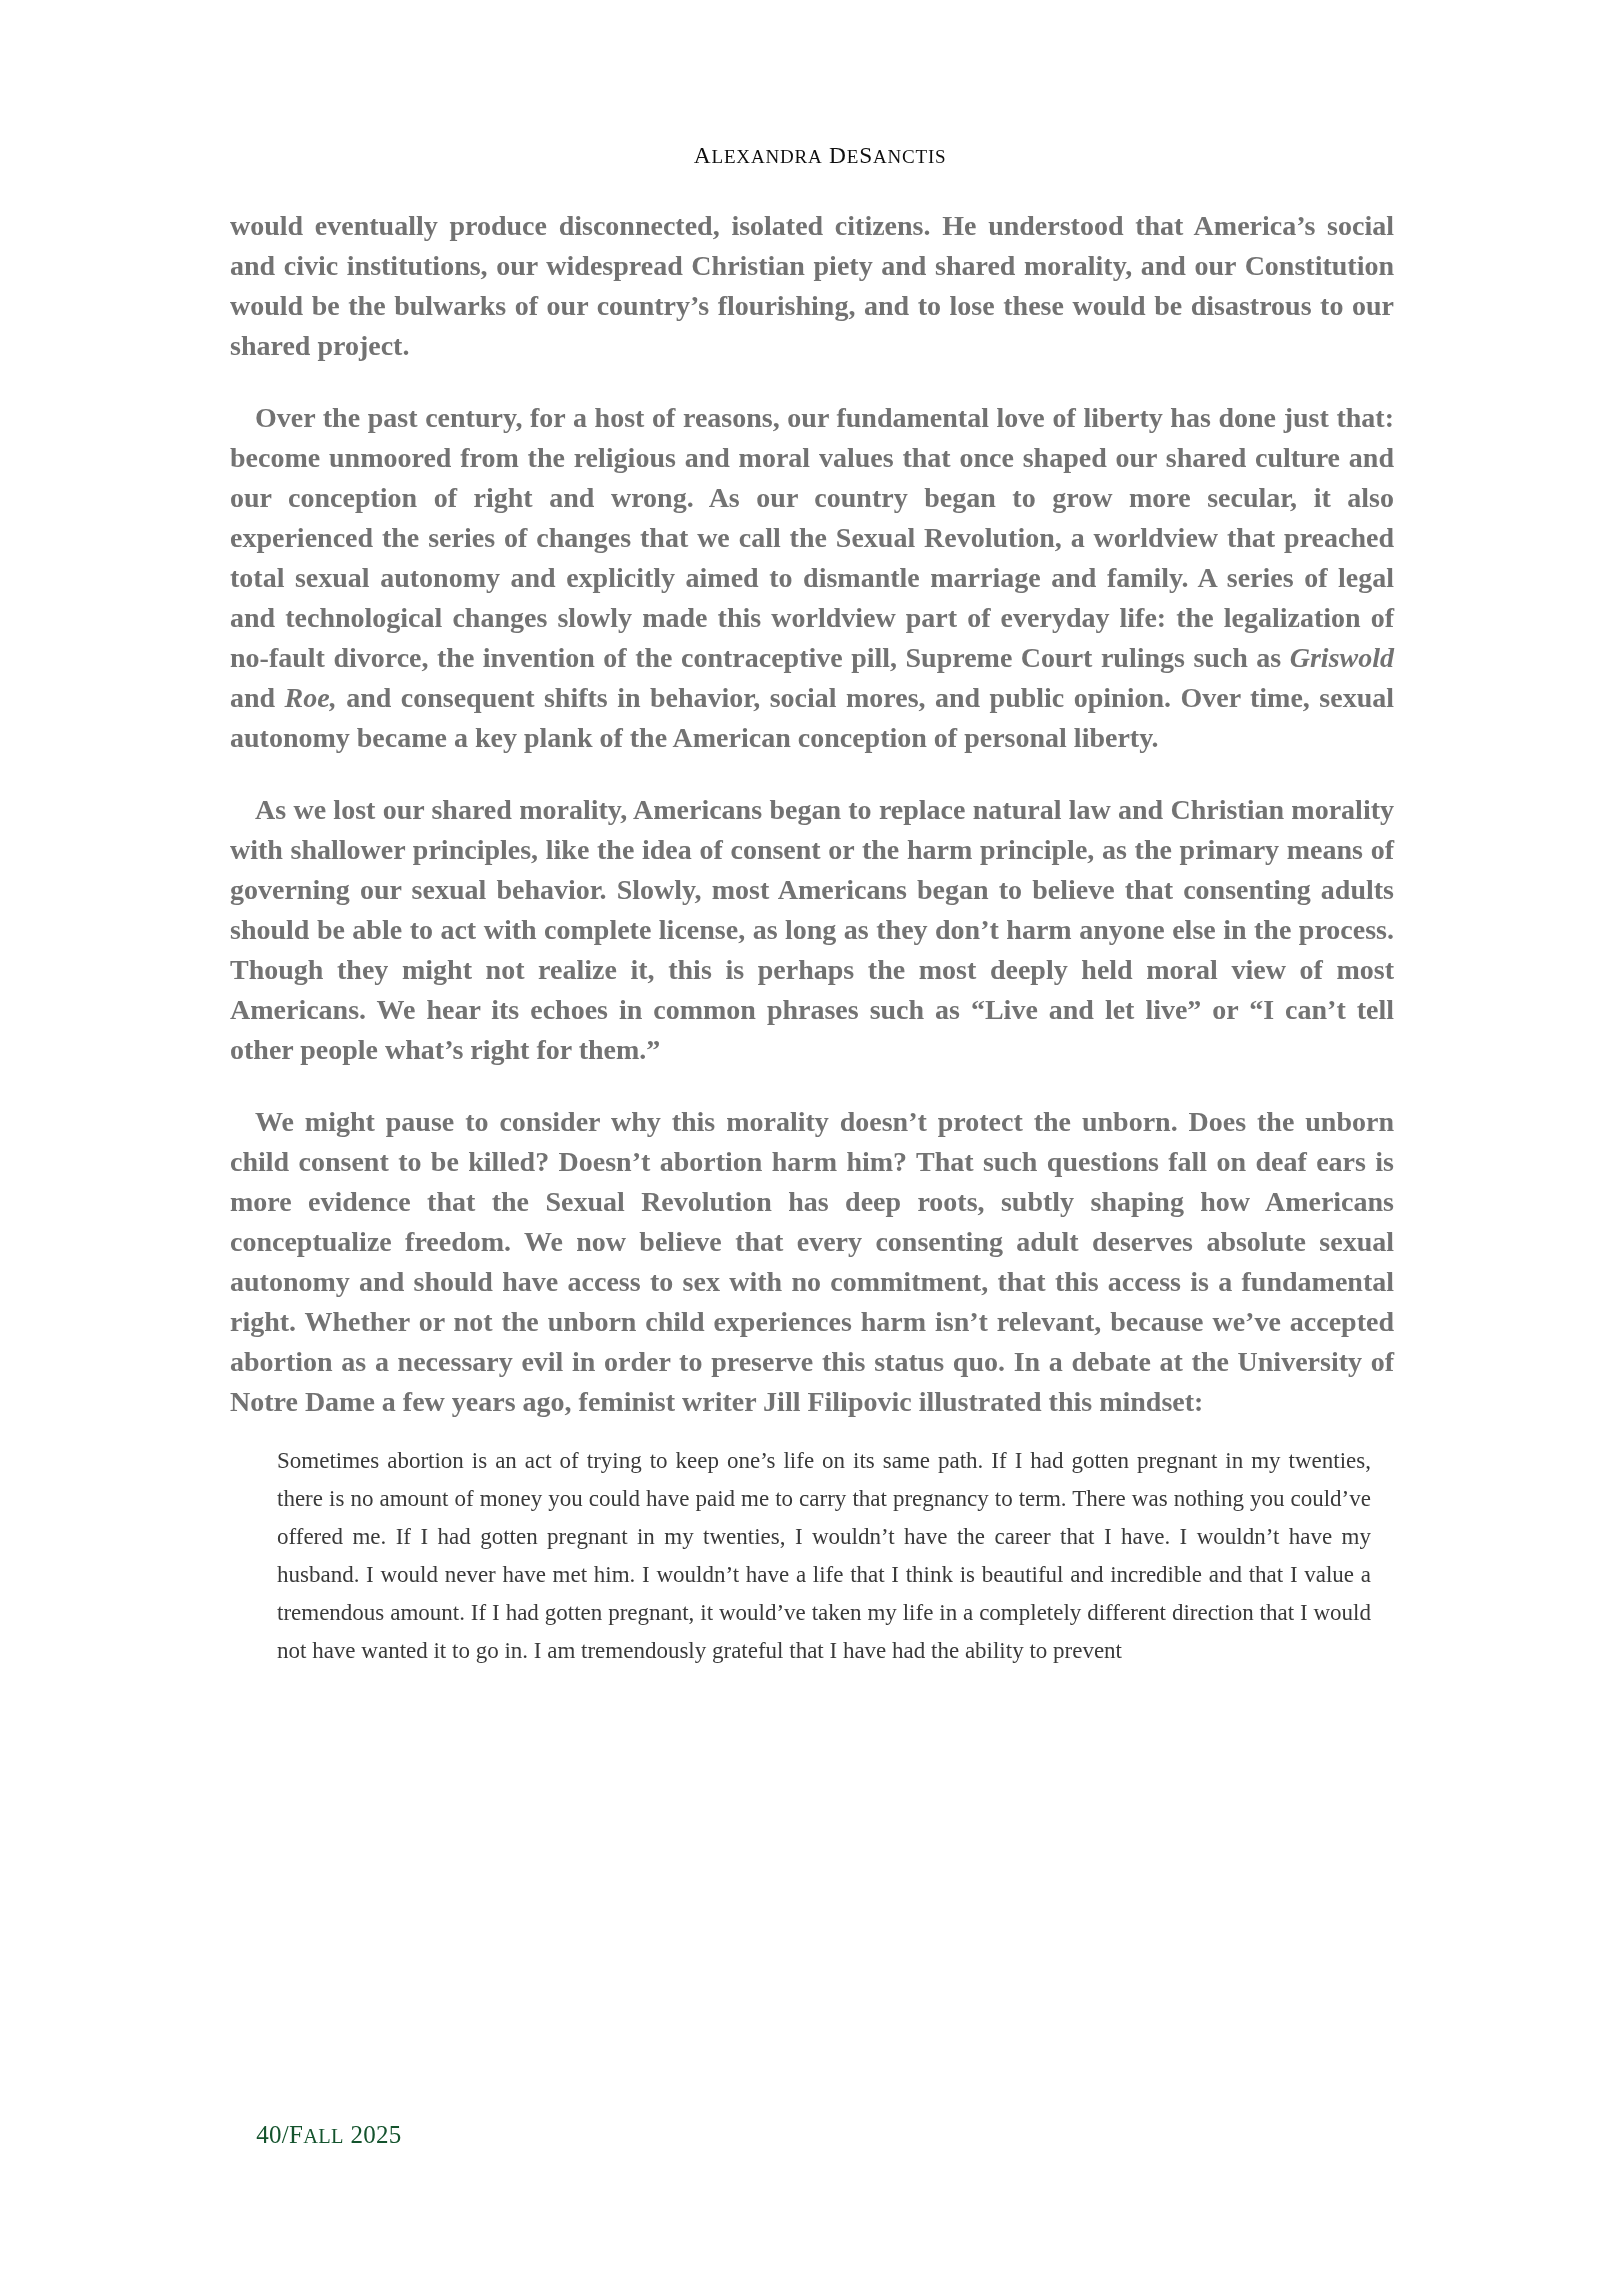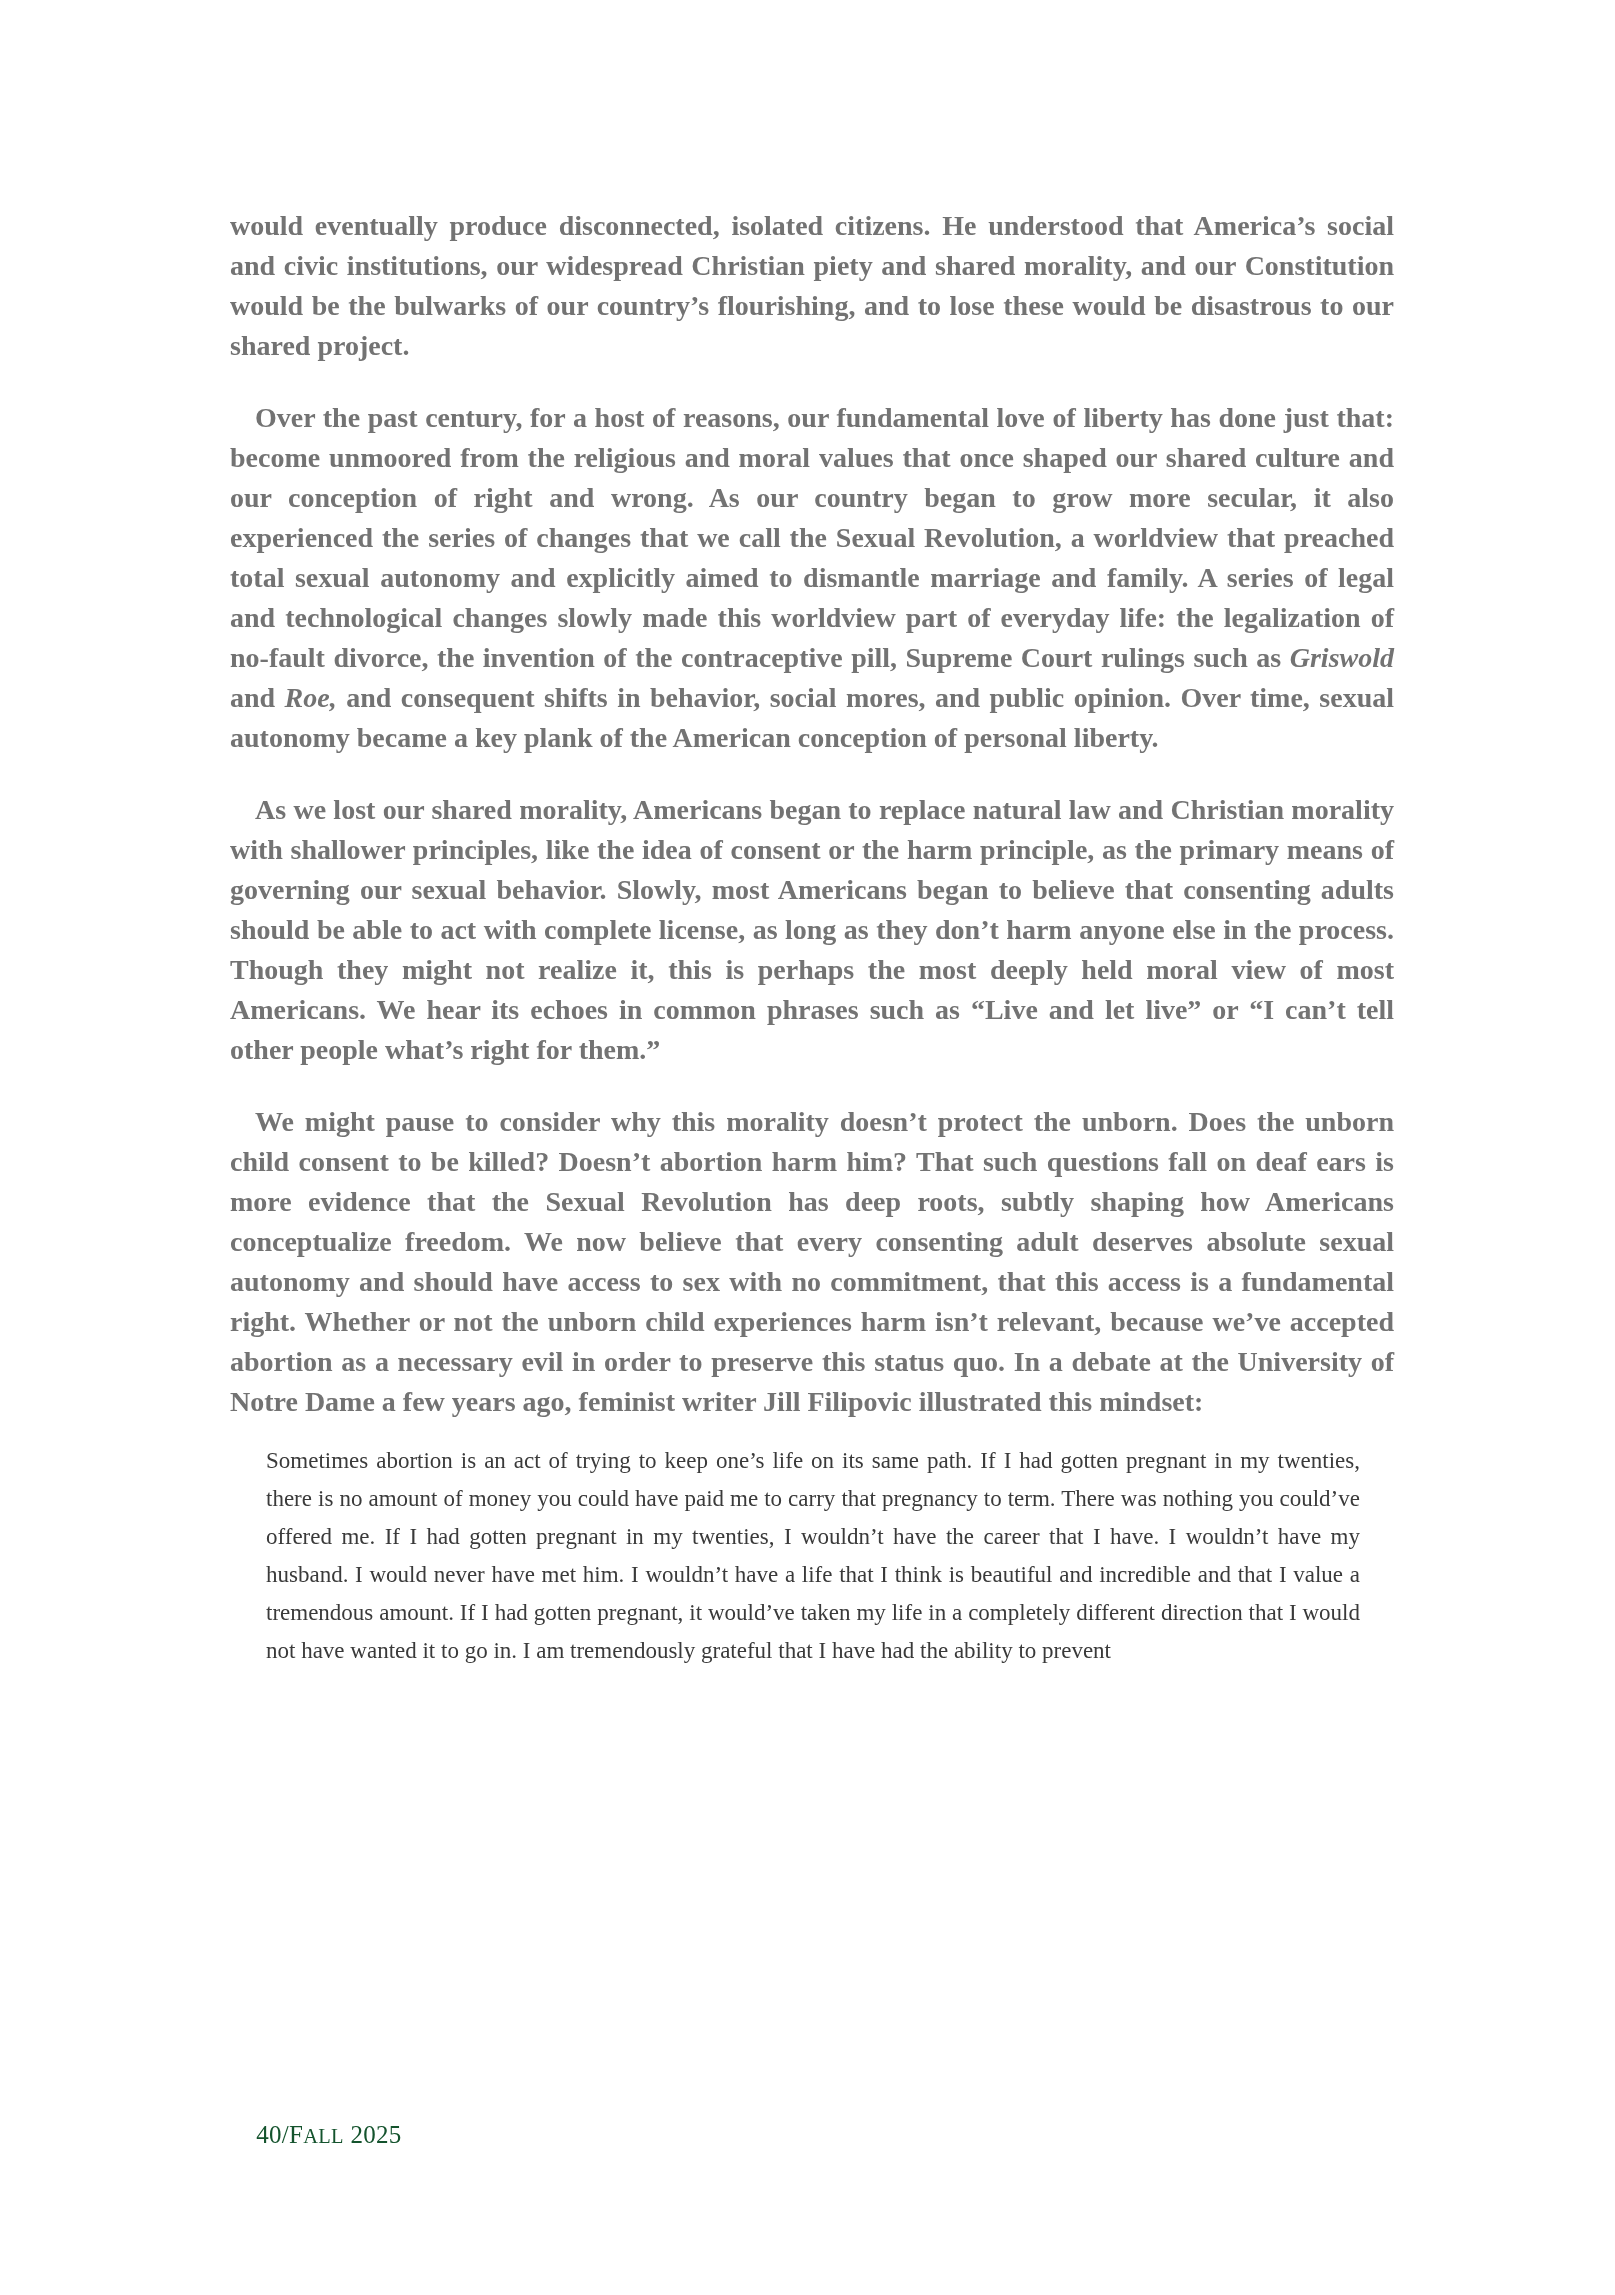--- a/index.html
+++ b/index.html
@@ -54,21 +54,21 @@
     color: #737373;
     -webkit-hyphens: none;
     hyphens: none;
     font-weight: bold;
   }
   p.body.indent { text-indent: 25px; margin-top: 32px; }
   p.body i, p.body em { font-style: italic; }
 
   
   .blockquote {
-    margin: 0;
+    margin: 11px;
     padding: 0;
     position: relative;
     left: 36px;
     width: 1094px;
     margin-top: 19.6px;
   }
   .blockquote p {
     margin: 0;
     font-size: 23px;
     line-height: 38px;
@@ -90,20 +90,23 @@
     white-space: pre;
   }
   .folio .sc-cap { font-size: 25px; }
   .folio .sc-small { font-size: 20.4px; }
 </style>
 </head>
 <body>
 
 <div class="page">
 
+  <div class="running-head">
+    <span class="sc-cap">A</span><span class="sc-small">LEXANDRA</span><span> </span><span class="sc-cap">D</span><span class="sc-small">E</span><span class="sc-cap">S</span><span class="sc-small">ANCTIS</span>
+  </div>
 
   <div class="textblock">
 
     <p class="body">
       <span>would eventually produce disconnected, isolated citizens. He understood that America’s social and civic institutions, our widespread Christian piety and shared morality, and our Constitution would be the bulwarks of our country’s flourishing, and to lose these would be disastrous to our shared project.</span>
     </p>
 
     <p class="body indent">
       <span>Over the past century, for a host of reasons, our fundamental love of liberty has done just that: become unmoored from the religious and moral values that once shaped our shared culture and our conception of right and wrong. As our country began to grow more secular, it also experienced the series of changes that we call the Sexual Revolution, a worldview that preached total sexual autonomy and explicitly aimed to dismantle marriage and family. A series of legal and technological changes slowly made this worldview part of everyday life: the legalization of no-fault divorce, the invention of the contraceptive pill, Supreme Court rulings such as </span><i>Griswold</i><span> and </span><i>Roe,</i><span> and consequent shifts in behavior, social mores, and public opinion. Over time, sexual autonomy became a key plank of the American conception of personal liberty.</span>
     </p>

